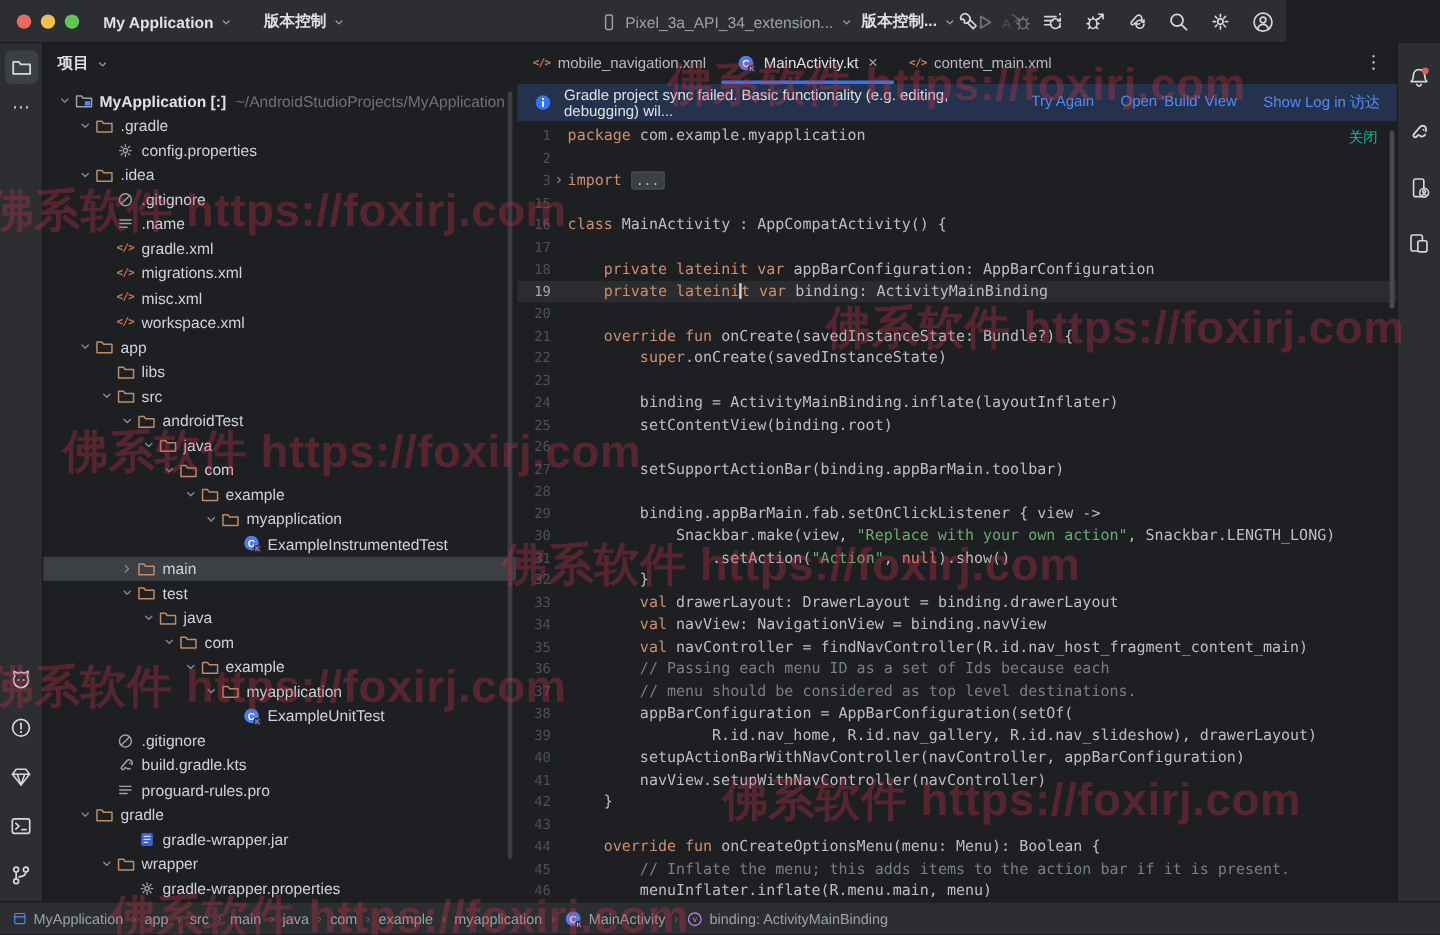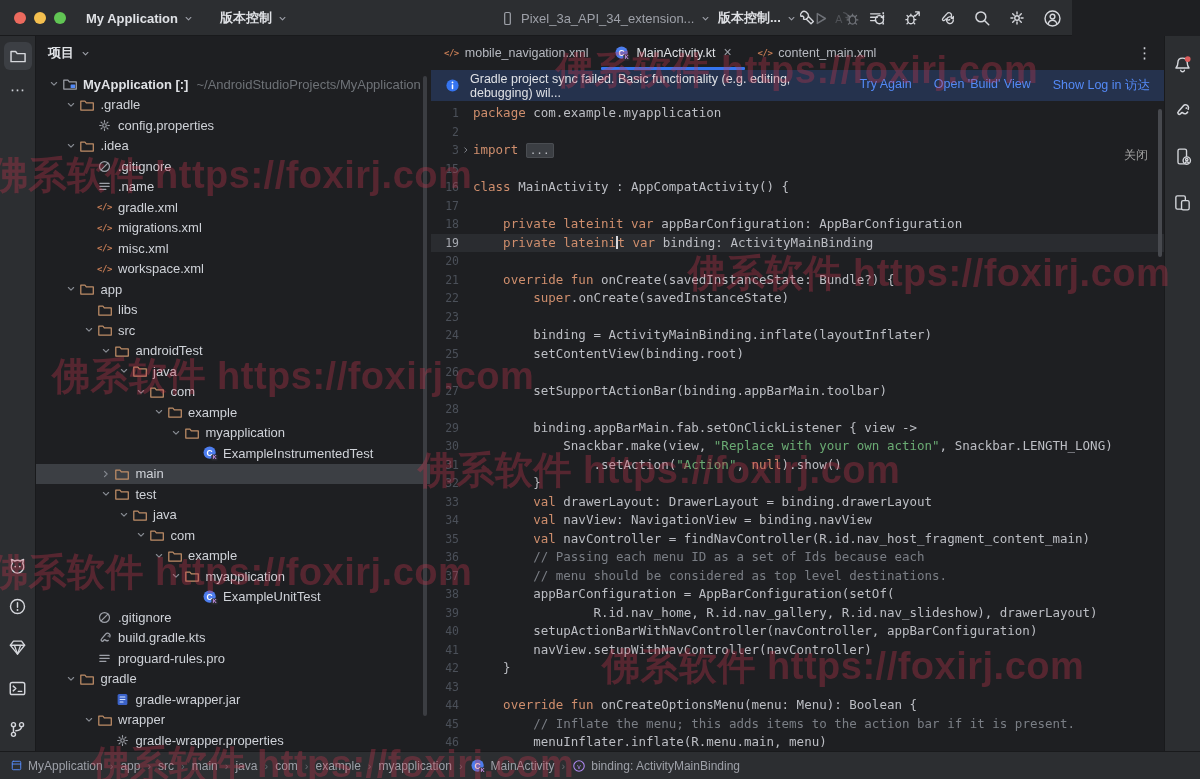--- a/index.html
+++ b/index.html
@@ -68,21 +68,21 @@
   .code-lines{ position:absolute; left:0; top:3px; right:0; }
   .cl{ height:18.5px; line-height:18.5px; display:flex; }
   .cl.cur{ background:#2A2C30; }
   .cl .ln{ width:28px; flex:0 0 28px; text-align:right; color:#4B5059; font-size:11.5px; }
   .cl.cur .ln{ color:#A7AAB1; }
   .cl .fm{ width:14px; flex:0 0 14px; display:inline-flex; align-items:center; justify-content:center; }
   .cl .ct{ white-space:pre; color:#BCBEC4; }
   .ct .k{ color:#CF8E6D; } .ct .g{ color:#6AAB73; } .ct .c{ color:#7A7E85; }
   .ct .f{ background:#3B3E43; border:1px solid #4A4D52; border-radius:2px; padding:0 3px; color:#BCBEC4; font-size:11px; }
   .caret{ display:inline-block; width:1.5px; height:13px; background:#D6D8DD; vertical-align:-2px; }
-  .dismiss{ position:absolute; top:5px; right:16px; color:#a3a3a3; font-size:12px; font-family:"Liberation Sans",sans-serif; cursor:pointer; z-index:5;margin-top:41px; }
+  .dismiss{ position:absolute; top:5px; right:16px; color:#14b8a6; font-size:12px; font-family:"Liberation Sans",sans-serif; cursor:pointer; z-index:5; }
   .code .sb{ position:absolute; right:2px; top:8px; width:4px; height:148px; background:#47494E; border-radius:2px; }
 
   
   .statusbar{ position:absolute; left:0; bottom:0; width:1200px; height:28px; background:#2C2E31;
               border-top:1px solid #191A1C; display:flex; align-items:center; font-size:12px; color:#9DA0A8; }
   .crumbs{ display:flex; align-items:center; gap:7px; padding-left:10px; white-space:nowrap; }
   .crumb{ display:flex; align-items:center; gap:5px; cursor:default; }
   .crumb-sep{ color:#64676D; font-size:11px; }
   .sb-right{ margin-left:auto; display:flex; align-items:center; gap:18px; padding-right:14px;margin-top:40px; }
   .sb-item{ display:flex; align-items:center; cursor:default; }

